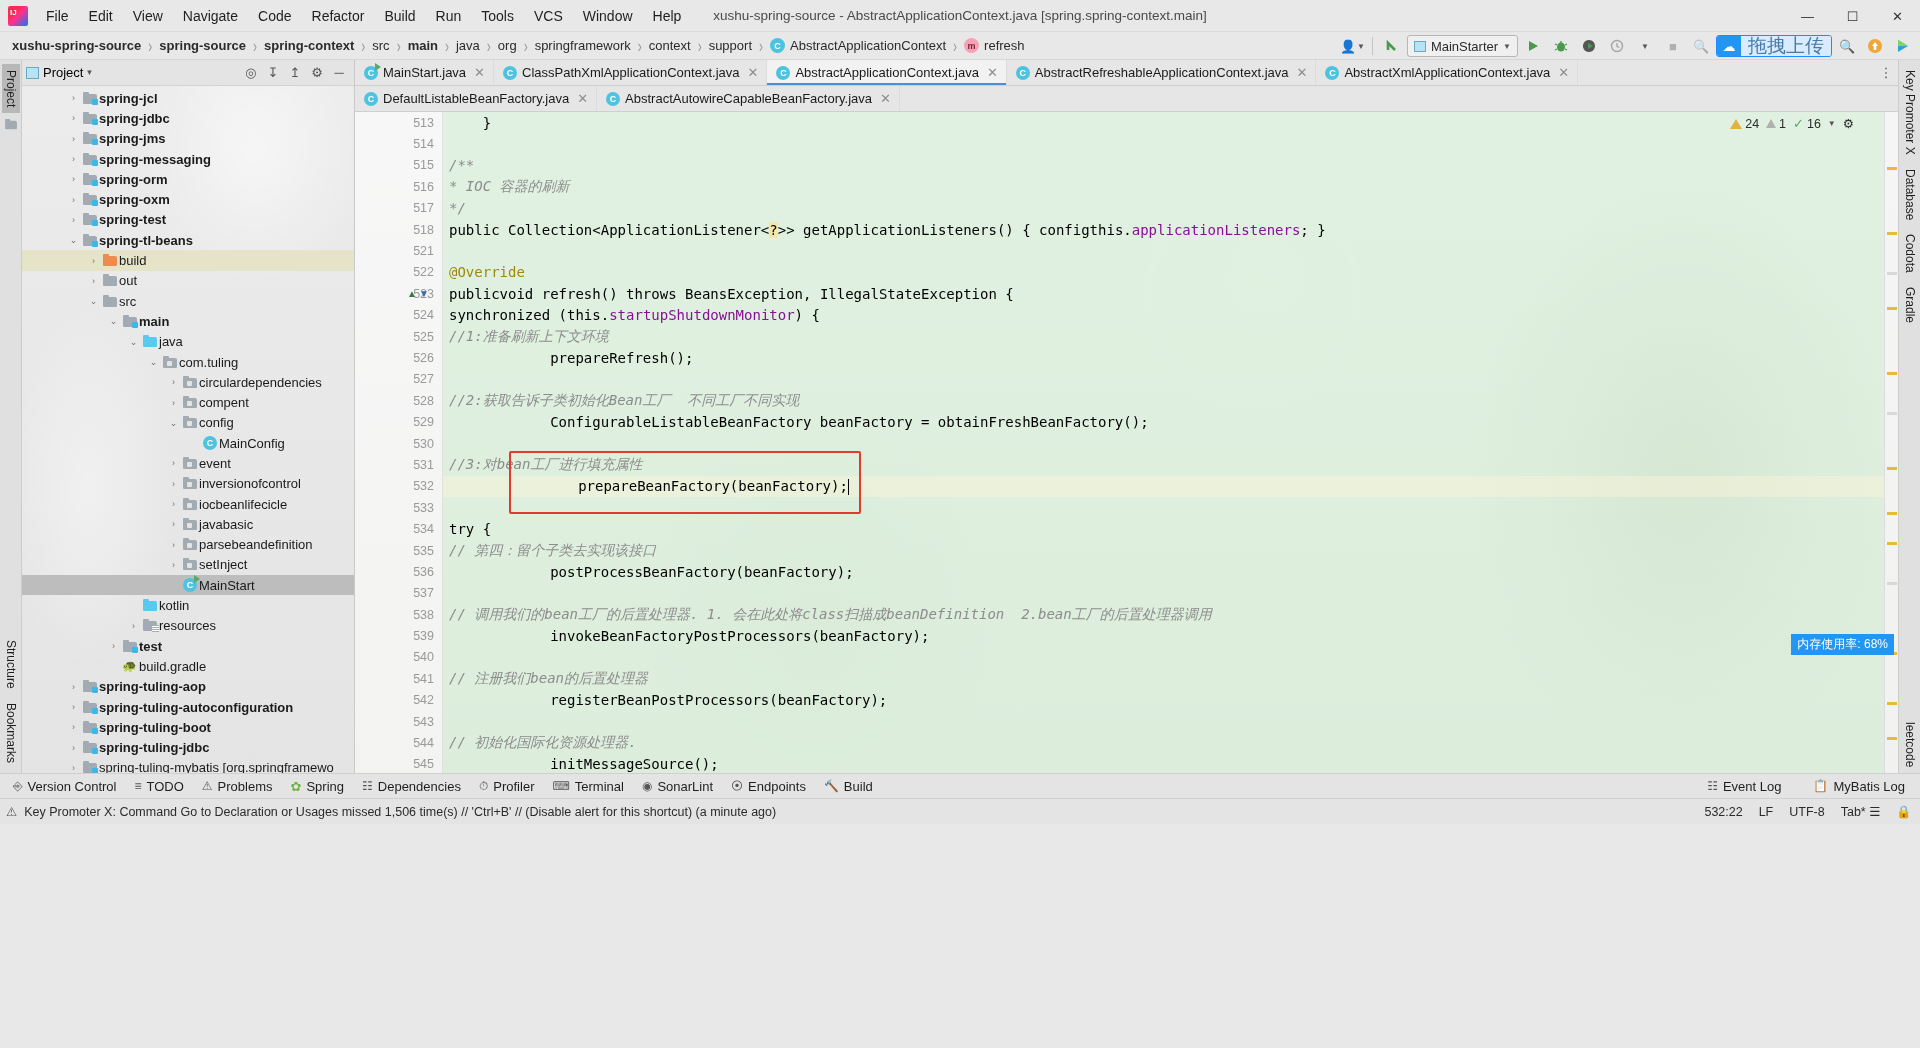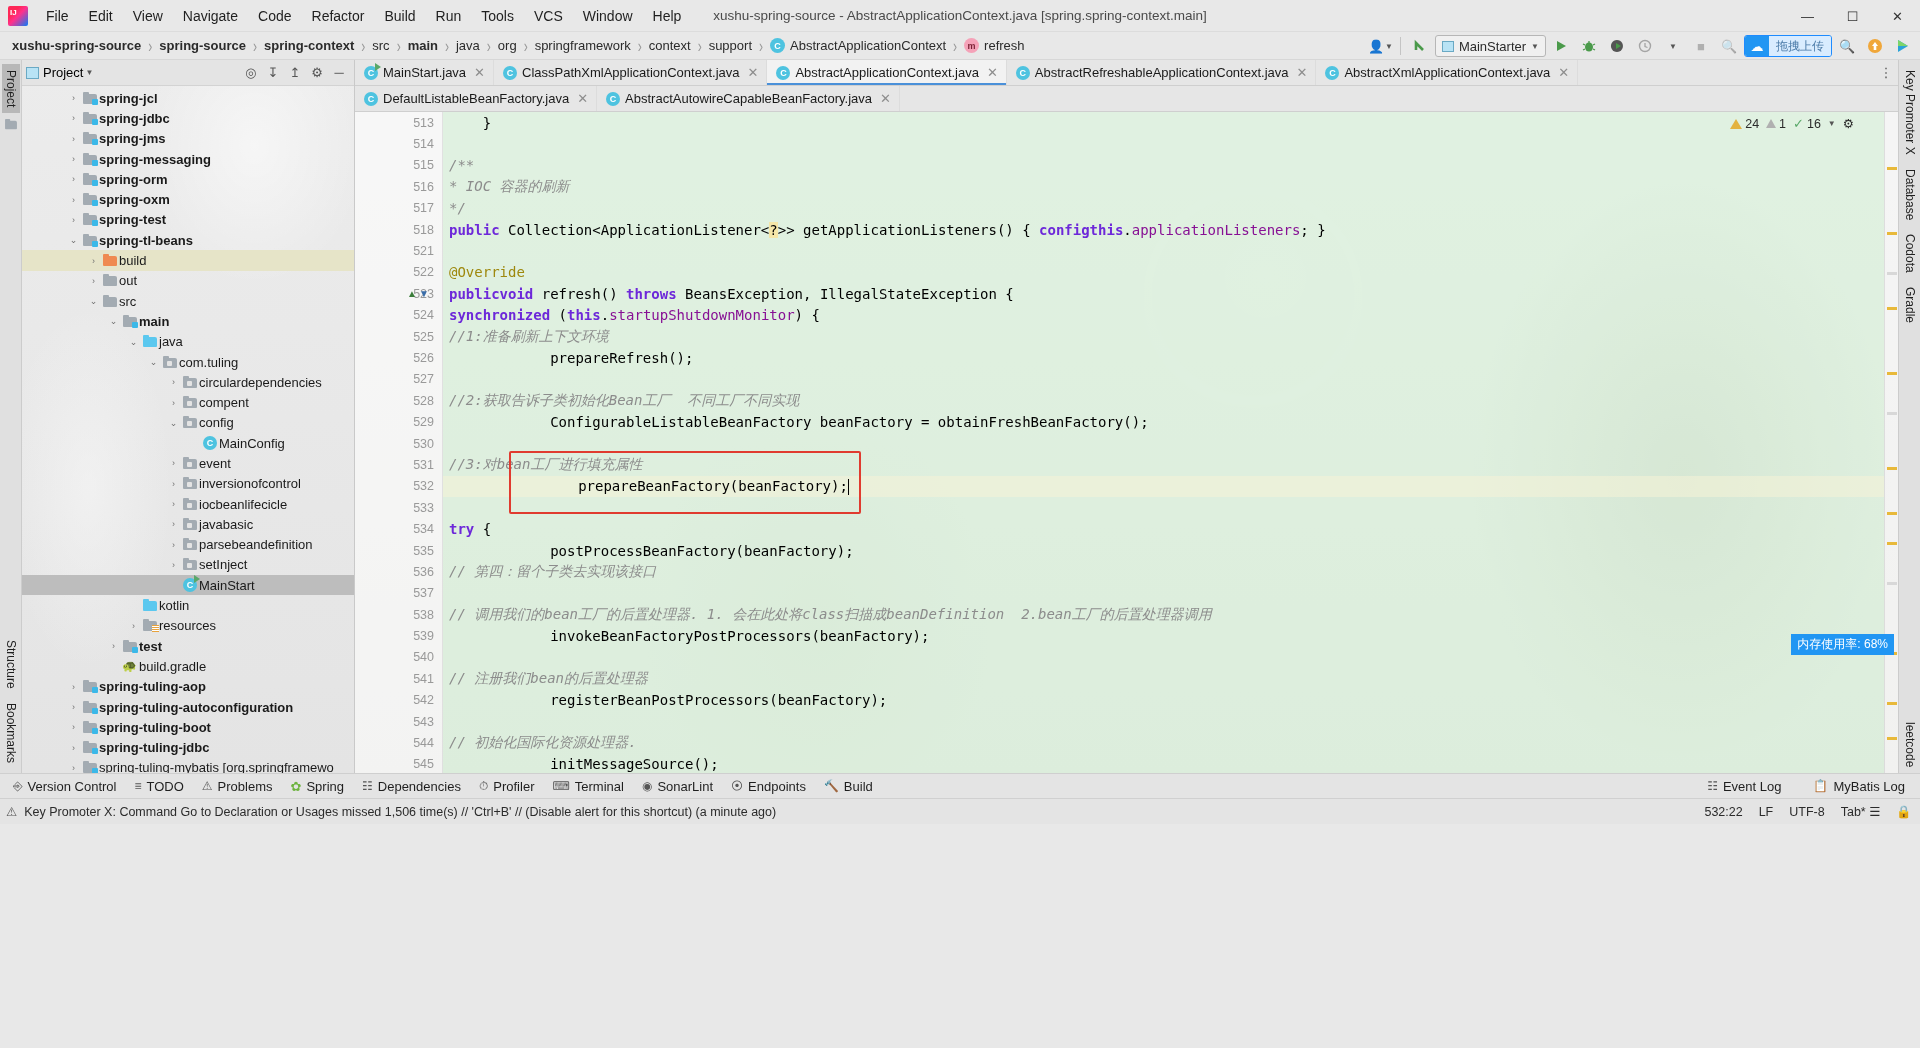--- a/index.html
+++ b/index.html
@@ -82,21 +82,21 @@
   .run-config .sq {
     width: 12px; height: 11px; background: #b8e3f5; border: 1px solid #6aa9c4; flex:0 0 12px;
   }
   .caret { font-size: 8px; color: #555; }
   .upload-pill {
     display: flex; align-items: center; height: 22px; border-radius: 3px;
     overflow: hidden; border: 1px solid #1e8bff; white-space: nowrap;
   }
   .upload-pill .ico { background:#2196f3; color:#fff; width:24px; height:100%;
     display:flex; align-items:center; justify-content:center; font-size: 13px;}
-  .upload-pill .lbl { background:#d9ecff; color:#4a7aa8; padding: 13px 7px; font-size: 12px; }
+  .upload-pill .lbl { background:#d9ecff; color:#4a7aa8; padding: 13px 7px; font-size: 19px; }
 
   
   .main { flex: 1 1 auto; display: flex; min-height: 0; position: relative; }
 
   
   .left-strip {
     width: 22px; background: #e0e0e0; border-right: 1px solid #ccc;
     display: flex; flex-direction: column; justify-content: space-between;
     align-items: center; padding: 4px 0; flex: 0 0 22px;
   }
@@ -235,21 +235,21 @@
     background: rgba(198, 230, 200, 0.55);
   }
   .cline {
     height: 21.4px; display: flex; align-items: center; white-space: pre;
     font-family: "DejaVu Sans Mono", monospace; font-size: 14px; color: #000;
     padding-left: 6px; position: relative;
   }
   .cline.caretline { background: rgba(245,242,215,0.55); padding-left: 34px; }
 
   
-  .kw { color: #6d28d9; font-weight: bold; }
+  .kw { color: #000000; font-weight: normal; }
   .cmt { color: #8c8c8c; font-style: italic; }
   .ann { color: #9e880d; }
   .fld-token { color: #871094; }
   .hlmatch { background: #f5e6a8; }
 
   .code-caret {
     display:inline-block; width:1px; height:16px; background:#000; vertical-align:middle;
     position: relative; top: 1px;
   }
   .red-box {
@@ -915,22 +915,22 @@
             <div class="cline">            <span class="cmt">//1:准备刷新上下文环境</span></div>
             <div class="cline">            prepareRefresh();</div>
             <div class="cline"></div>
             <div class="cline">            <span class="cmt">//2:获取告诉子类初始化Bean工厂  不同工厂不同实现</span></div>
             <div class="cline">            ConfigurableListableBeanFactory beanFactory = obtainFreshBeanFactory();</div>
             <div class="cline"></div>
             <div class="cline">            <span class="cmt">//3:对bean工厂进行填充属性</span></div>
             <div class="cline caretline">            prepareBeanFactory(beanFactory);<span class="code-caret"></span></div>
             <div class="cline"></div>
             <div class="cline">        <span class="kw">try</span> {</div>
+            <div class="cline">            <span class="cmt">// 第四：留个子类去实现该接口</span></div>
             <div class="cline">            postProcessBeanFactory(beanFactory);</div>
-            <div class="cline">            <span class="cmt">// 第四：留个子类去实现该接口</span></div>
             <div class="cline"></div>
             <div class="cline">            <span class="cmt">// 调用我们的bean工厂的后置处理器. 1. 会在此处将class扫描成beanDefinition  2.bean工厂的后置处理器调用</span></div>
             <div class="cline">            invokeBeanFactoryPostProcessors(beanFactory);</div>
             <div class="cline"></div>
             <div class="cline">            <span class="cmt">// 注册我们bean的后置处理器</span></div>
             <div class="cline">            registerBeanPostProcessors(beanFactory);</div>
             <div class="cline"></div>
             <div class="cline">            <span class="cmt">// 初始化国际化资源处理器.</span></div>
             <div class="cline">            initMessageSource();</div>
             <div class="cline"></div>

